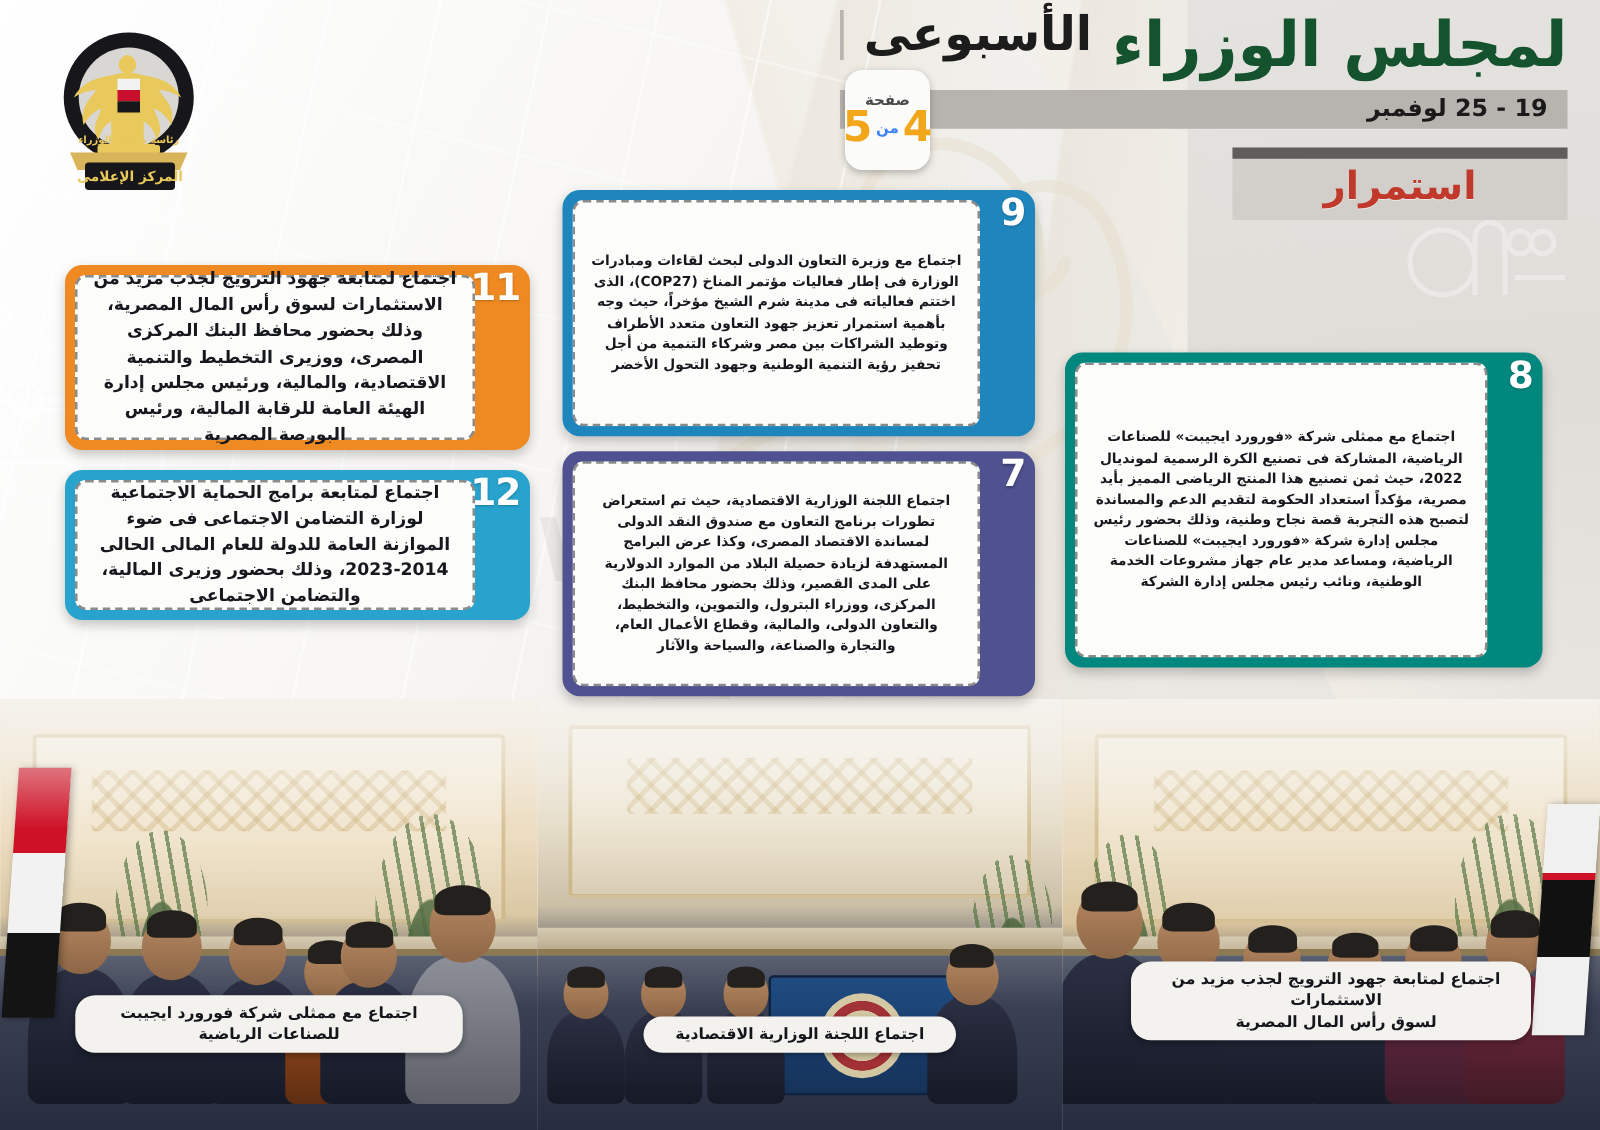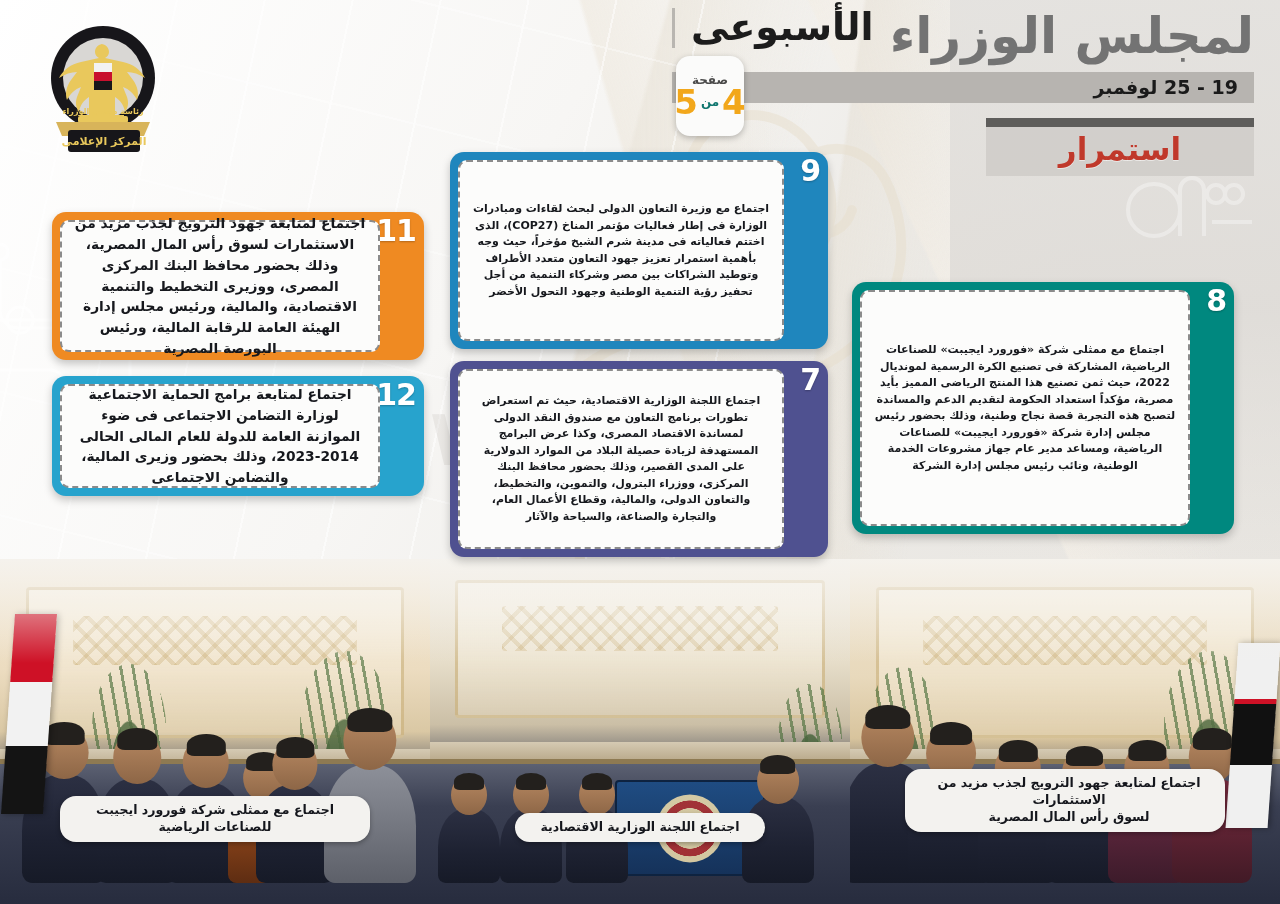--- a/index.html
+++ b/index.html
@@ -169,21 +169,21 @@
   }
   .h-right{
     padding-left:16px; border-left:3px solid #b9b6b1;
     line-height:1.05;
   }
   .h-right .l1,.h-right .l2{
     font-size:38px; font-weight:bold; color:#1c1c1c; letter-spacing:-1px;
     display:block;
   }
   .h-title{
-    font-size:50px; font-weight:bold; color:#737373; letter-spacing:-2px;
+    font-size:50px; font-weight:bold; color:#14532d; letter-spacing:-2px;
     white-space:nowrap; line-height:1.15;
   }
   .date-bar{
     margin-top:6px; background:#b7b4b0; color:#1a1a1a;
     font-size:19px; font-weight:bold; padding:4px 16px 5px 38px;
     text-align:right;
   }
   .section-banner{
     position:absolute; right:26px; top:118px;
     width:268px; padding:6px 14px 10px;
@@ -209,21 +209,21 @@
     background:#fbfbfa; box-shadow:0 2px 6px rgba(0,0,0,.25);
     display:flex; flex-direction:column; align-items:center; justify-content:center;
   }
   .page-badge .pb-label{
     font-size:12px; font-weight:bold; color:#4a4a4a; margin-bottom:-2px;
   }
   .page-badge .pb-nums{
     display:flex; align-items:center; gap:3px; direction:rtl;
   }
   .pb-cur{ font-size:34px; font-weight:bold; color:#f2a71b; line-height:1; }
-  .pb-of { font-size:12px; font-weight:bold; color:#0f766e; }
+  .pb-of { font-size:12px; font-weight:bold; color:#3b82f6; }
   .pb-tot{ font-size:34px; font-weight:bold; color:#f2a71b; line-height:1; }
 
   
   .card{
     position:absolute; border-radius:14px;
     box-shadow:0 4px 9px rgba(0,0,0,.22);
   }
   .card .inner{
     position:absolute; top:8px; bottom:8px; left:8px;
     background:#fcfcfb; border:2px dashed #8b8b8b;

